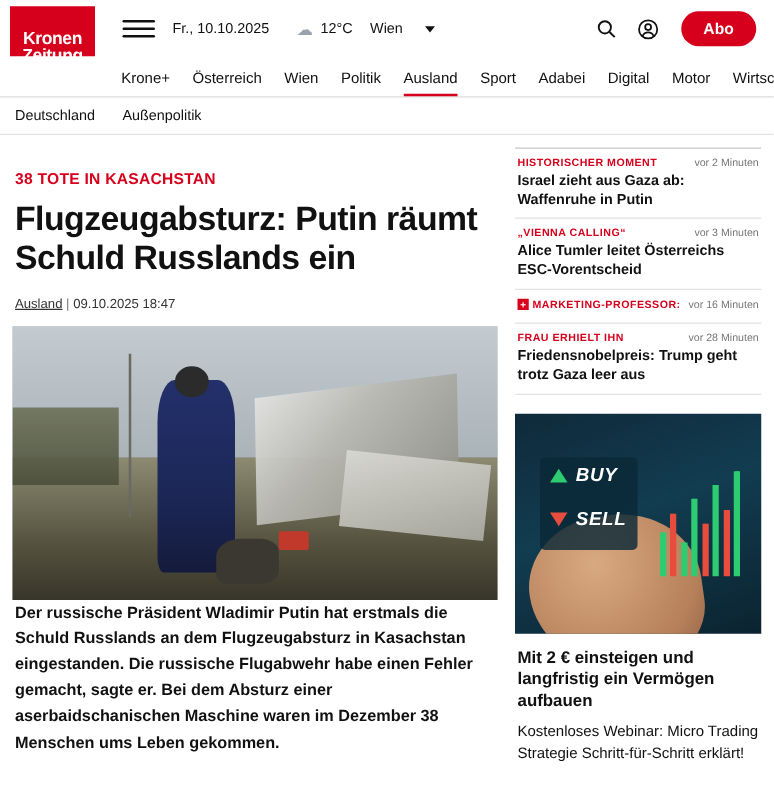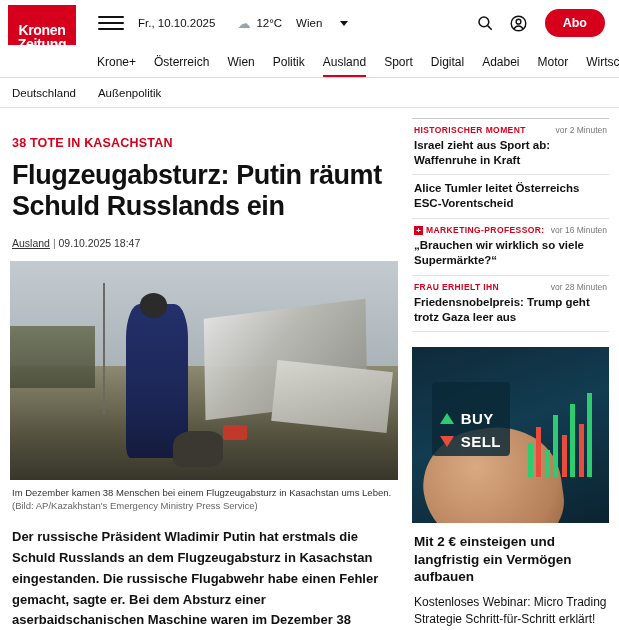--- a/index.html
+++ b/index.html
@@ -196,22 +196,22 @@
   .ad-img .hand {
     position: absolute; left: 6%; bottom: -16%; width: 70%; height: 70%;
     background: radial-gradient(ellipse at 40% 30%, #d9a982 0%, #b5805a 70%, #8d5f41 100%);
     border-radius: 48% 52% 40% 60%;
     transform: rotate(-8deg);
   }
   .ad-img .panel {
     position: absolute; left: 10%; top: 20%; width: 40%; height: 42%;
     background: rgba(10,40,55,0.82);
     border-radius: 4px;
-    display: flex; flex-direction: column; justify-content: flex-end;
-    padding: 6px 8px; gap: 6px;
+    display: flex; flex-direction: column; justify-content: flex-start;
+    padding: 6px 8px; gap: 18px; font-style: italic;
   }
   .ad-row { display: flex; align-items: center; gap: 7px; }
   .ad-arrow-up { width: 0; height: 0;
     border-left: 7px solid transparent; border-right: 7px solid transparent;
     border-bottom: 11px solid #2ecc71; }
   .ad-arrow-dn { width: 0; height: 0;
     border-left: 7px solid transparent; border-right: 7px solid transparent;
     border-top: 11px solid #e74c3c; }
   .ad-row span { color: #fff; font-size: 15px; font-weight: bold; letter-spacing: .5px; }
   .ad-img .chart { position: absolute; right: 6%; top: 22%; width: 36%; height: 52%; }
@@ -267,22 +267,22 @@
     <button class="abo-btn">Abo</button>
   </div>
 
   <div class="mainnav">
     <div class="nav-item">Krone+</div>
     <div class="nav-item">Österreich</div>
     <div class="nav-item">Wien</div>
     <div class="nav-item">Politik</div>
     <div class="nav-item active">Ausland</div>
     <div class="nav-item">Sport</div>
+    <div class="nav-item">Adabei</div>
     <div class="nav-item">Digital</div>
-    <div class="nav-item">Adabei</div>
     <div class="nav-item">Motor</div>
     <div class="nav-item">Wirtschaft</div>
 
   </div>
 
   <div class="subnav">
     <div class="sub-item">Deutschland</div>
     <div class="sub-item">Außenpolitik</div>
   </div>
 
@@ -303,53 +303,52 @@
         <div class="trees"></div>
         <div class="pole"></div>
         <div class="wreck1"></div>
         <div class="wreck2"></div>
         <div class="person"></div>
         <div class="head"></div>
         <div class="dog"></div>
         <div class="marker"></div>
       </div>
 
-      <div class="caption">
-        <span>Im Dezember kamen 38 Menschen bei einem Flugzeugabsturz in Kasachstan ums Leben.</span>
-        <span class="src">(Bild: AP/Kazakhstan's Emergency Ministry Press Service)</span>
-      </div>
 
       <p class="lede">Der russische Präsident Wladimir Putin hat erstmals die Schuld Russlands an dem Flugzeugabsturz in Kasachstan eingestanden. Die russische Flugabwehr habe einen Fehler gemacht, sagte er. Bei dem Absturz einer aserbaidschanischen Maschine waren im Dezember 38 Menschen ums Leben gekommen.</p>
     </div>
 
     <div class="col-side">
 
       <div class="ticker">
 
         <div class="ticker-item">
           <div class="ticker-head">
             <span class="tlabel">HISTORISCHER MOMENT</span>
             <span class="ttime">vor 2 Minuten</span>
           </div>
-          <div class="ttitle">Israel zieht aus Sport ab: Waffenruhe in Kraft</div>
+          <div class="ttitle">Israel zieht aus Gaza ab: Waffenruhe in Putin</div>
         </div>
 
         <div class="ticker-item">
+          <div class="ticker-head">
+            <span class="tlabel">„VIENNA CALLING“</span>
+            <span class="ttime">vor 3 Minuten</span>
+          </div>
           <div class="ttitle">Alice Tumler leitet Österreichs ESC-Vorentscheid</div>
         </div>
 
         <div class="ticker-item">
           <div class="ticker-head">
             <span class="tlabel">
               <i class="tplus">+</i>
               <span>MARKETING-PROFESSOR:</span>
             </span>
             <span class="ttime">vor 16 Minuten</span>
           </div>
-          <div class="ttitle">„Brauchen wir wirklich so viele Supermärkte?“</div>
         </div>
 
         <div class="ticker-item">
           <div class="ticker-head">
             <span class="tlabel">FRAU ERHIELT IHN</span>
             <span class="ttime">vor 28 Minuten</span>
           </div>
           <div class="ttitle">Friedensnobelpreis: Trump geht trotz Gaza leer aus</div>
         </div>
 

